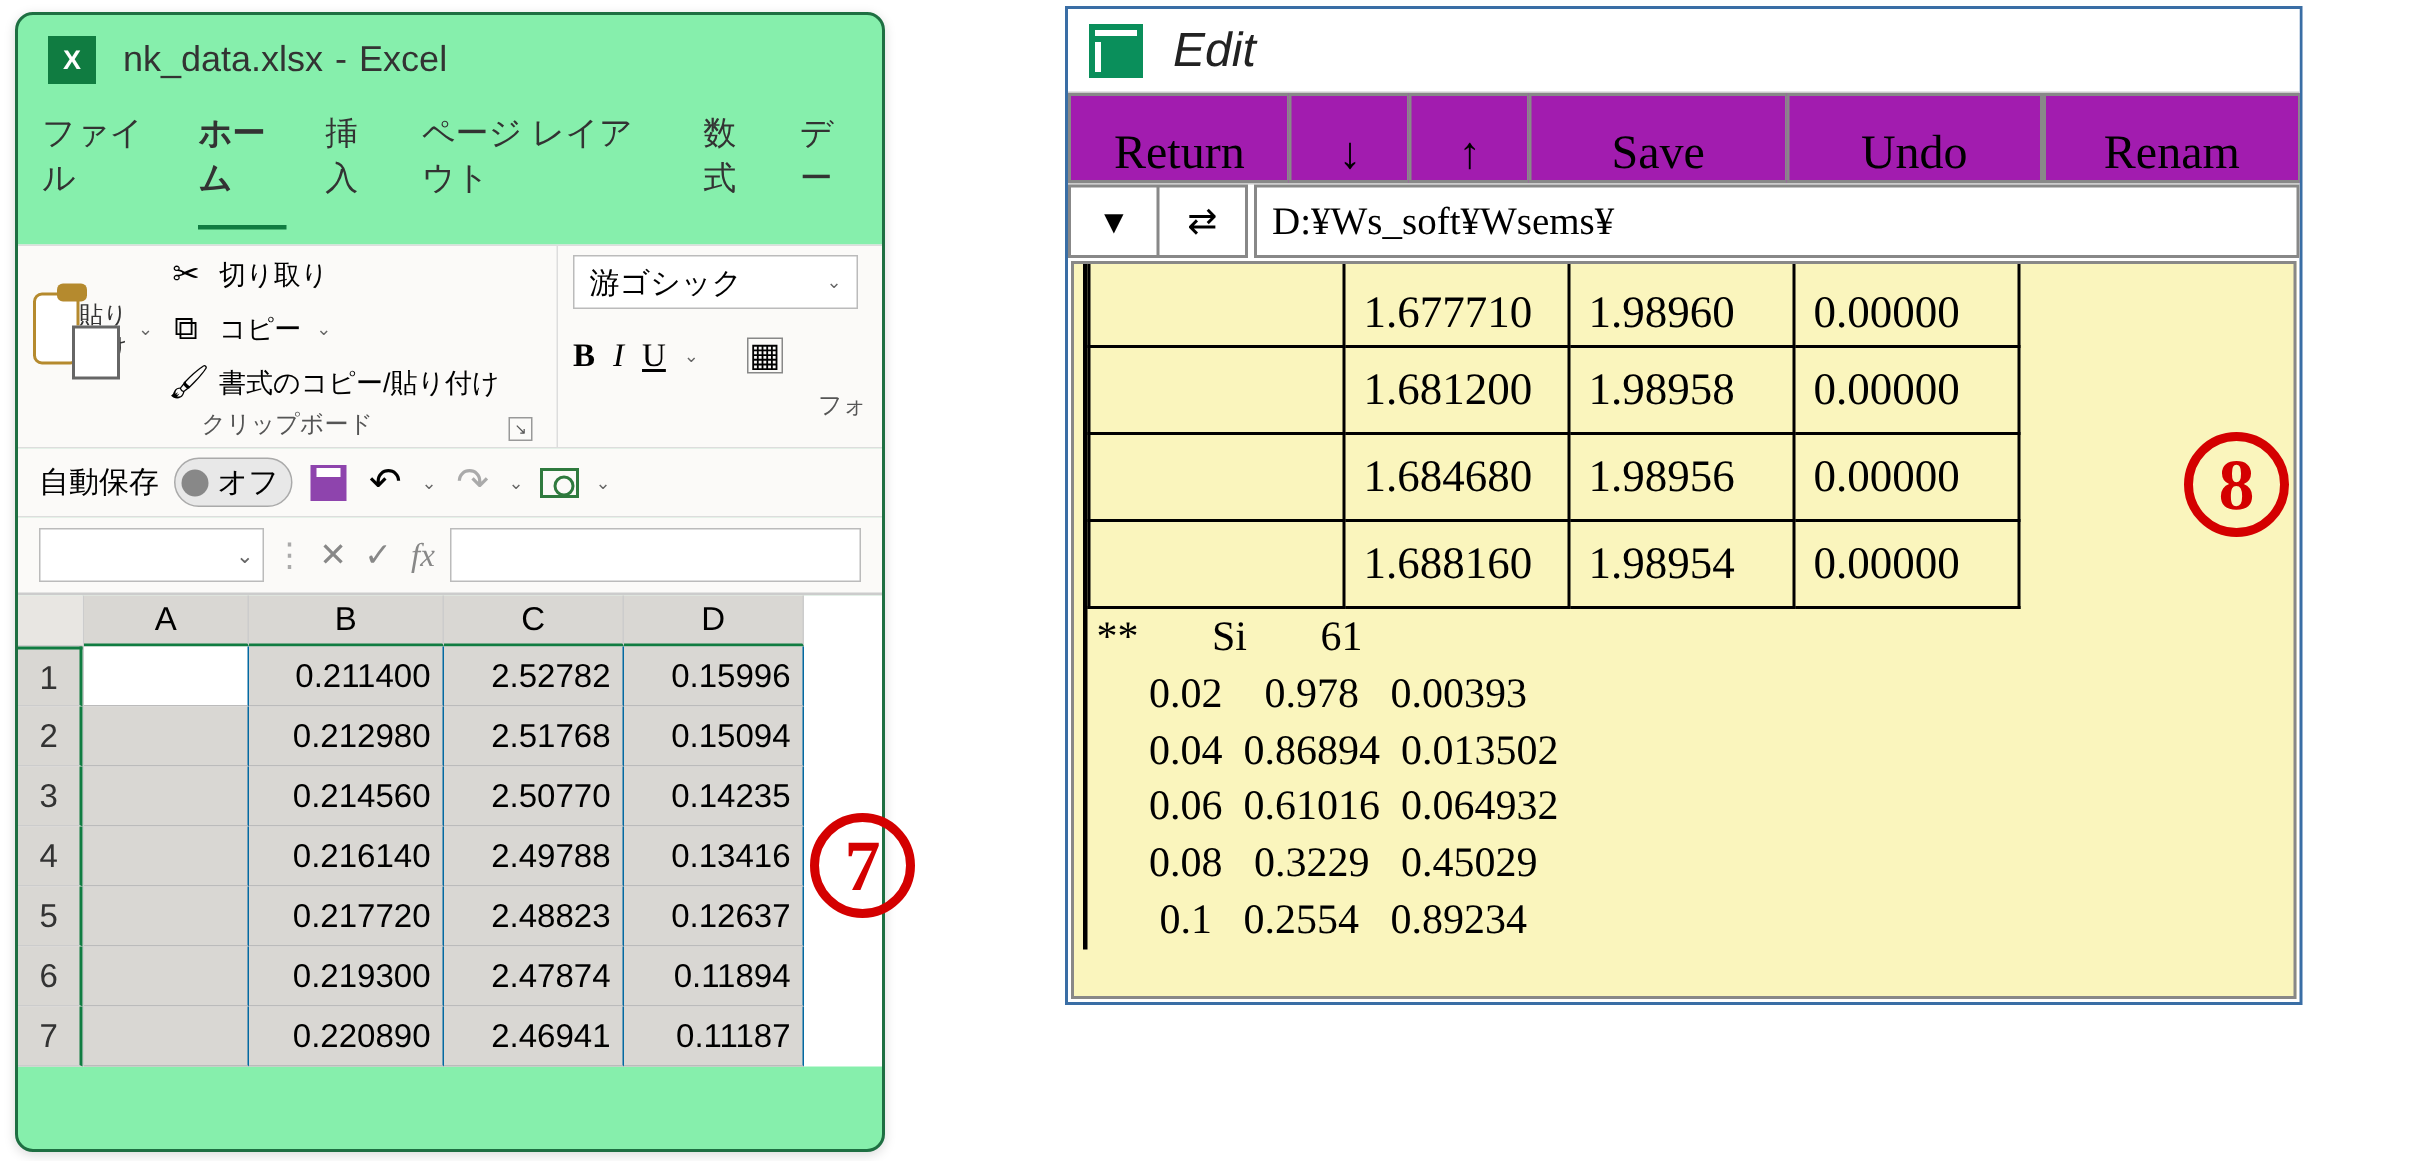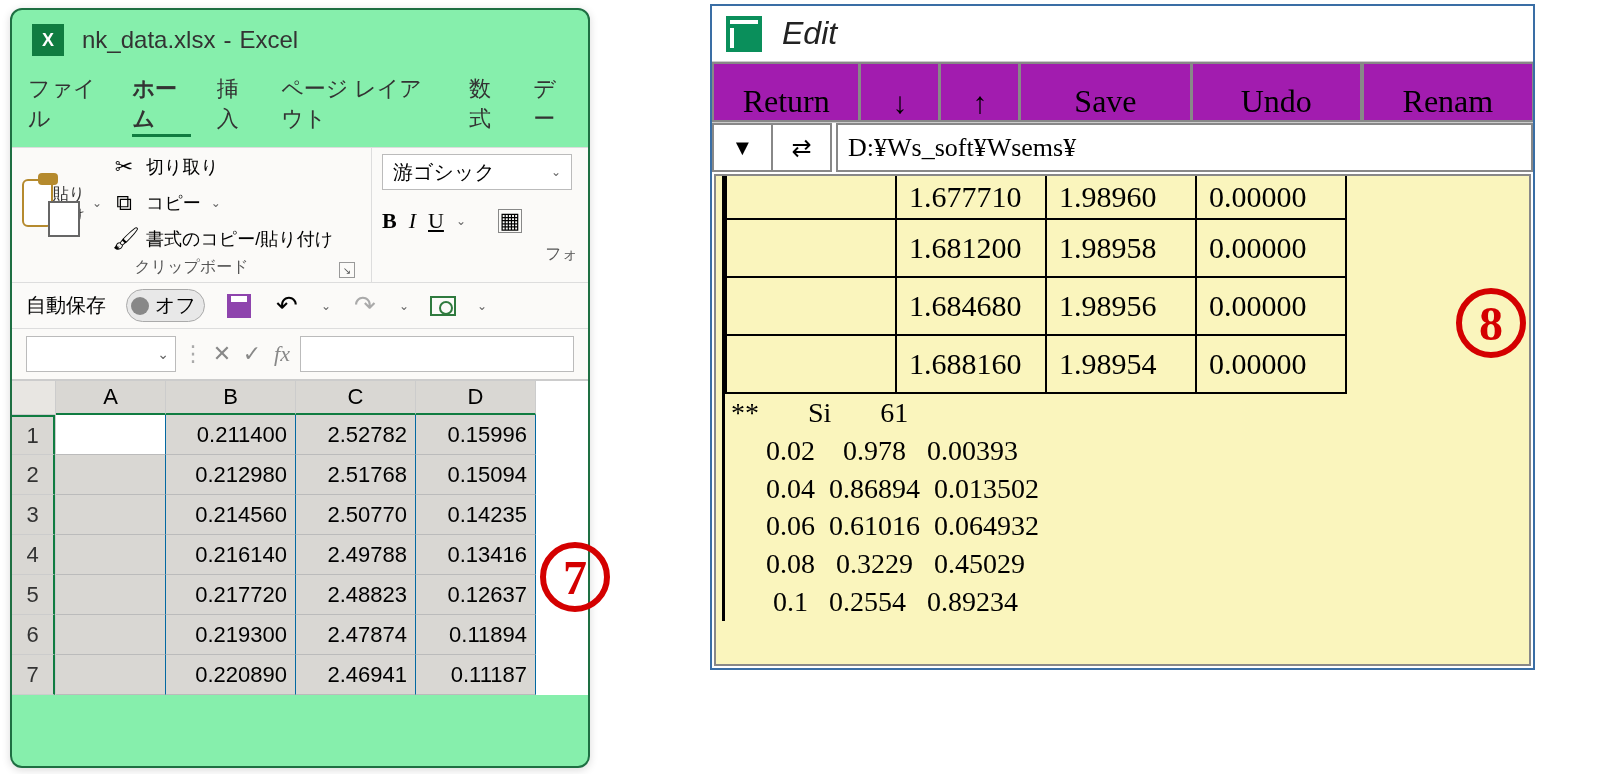--- a/index.html
+++ b/index.html
@@ -44,21 +44,21 @@
   .excel-titletext { color: #333; display: flex; gap: 8px; }
 
   .excel-menu {
     display: flex;
     gap: 26px;
     padding: 4px 16px 10px 16px;
     font-size: 22px;
     color: #333;
   }
   .excel-menu span { cursor: default; }
-  .excel-menu .active { font-weight: 700; border-bottom: 3px solid #107c41; padding-bottom: 0; }
+  .excel-menu .active { font-weight: 700; border-bottom: 3px solid #107c41; padding-bottom: 16px; }
 
   .ribbon {
     display: flex;
     border-top: 1px solid #ddd;
     border-bottom: 1px solid #ddd;
     background: #fbfaf8;
   }
   .ribbon-section {
     border-right: 1px solid #ddd;
     padding: 6px 10px 2px 10px;
@@ -115,21 +115,21 @@
   .font-style-row .i { font-style: italic; }
   .font-style-row .u { text-decoration: underline; }
   .small-drop { font-size: 12px; color: #666; font-family: sans-serif; }
   .border-btn {
     width: 24px; height: 24px; border: 1px solid #888;
     display: flex; align-items: center; justify-content: center;
   }
   .font-label-bottom { text-align: right; font-size: 16px; color: #555; padding: 10px 10px 2px 0; }
 
   .qat {
-    display: flex; align-items: center; gap: 20px;
+    display: flex; align-items: center; gap: 10px;
     padding: 6px 14px;
     border-bottom: 1px solid #ddd;
     font-size: 20px;
     background: #fbfaf8;
   }
   .autosave-toggle {
     display: flex; align-items: center; gap: 6px;
     border: 1px solid #aaa; border-radius: 20px; padding: 2px 8px 2px 4px;
     background: #e8e8e8;
   }
@@ -297,21 +297,21 @@
   .yellow-table td {
     border: 2px solid #000;
     padding: 8px 12px;
     font-family: "Times New Roman", serif;
     font-size: 30px;
     min-width: 150px;
     height: 58px;
     background: #faf5bd;
     text-align: left;
   }
-  .yellow-table td.row0 { border-top: none; height: 40px; padding-top:4px; padding-bottom:4px; }
+  .yellow-table td.row0 { border-top: none; height: 40px; padding-top:16px; padding-bottom:4px; }
   .yellow-table td.c0 { min-width: 170px; }
   .plain-rows {
     font-size: 28px;
     line-height: 1.35;
     white-space: pre;
     padding-left: 6px;
     font-family: Liberation Serif, serif;
   }
 
   

